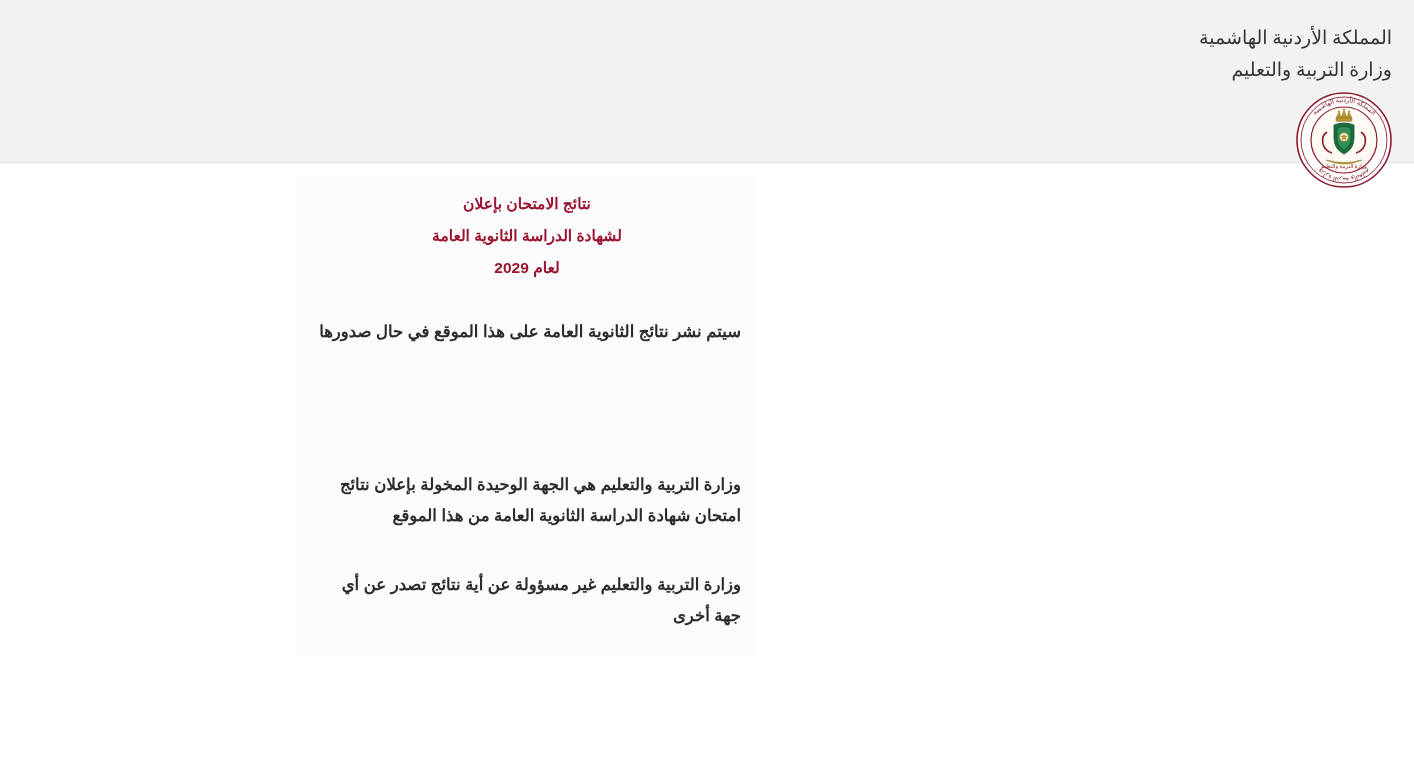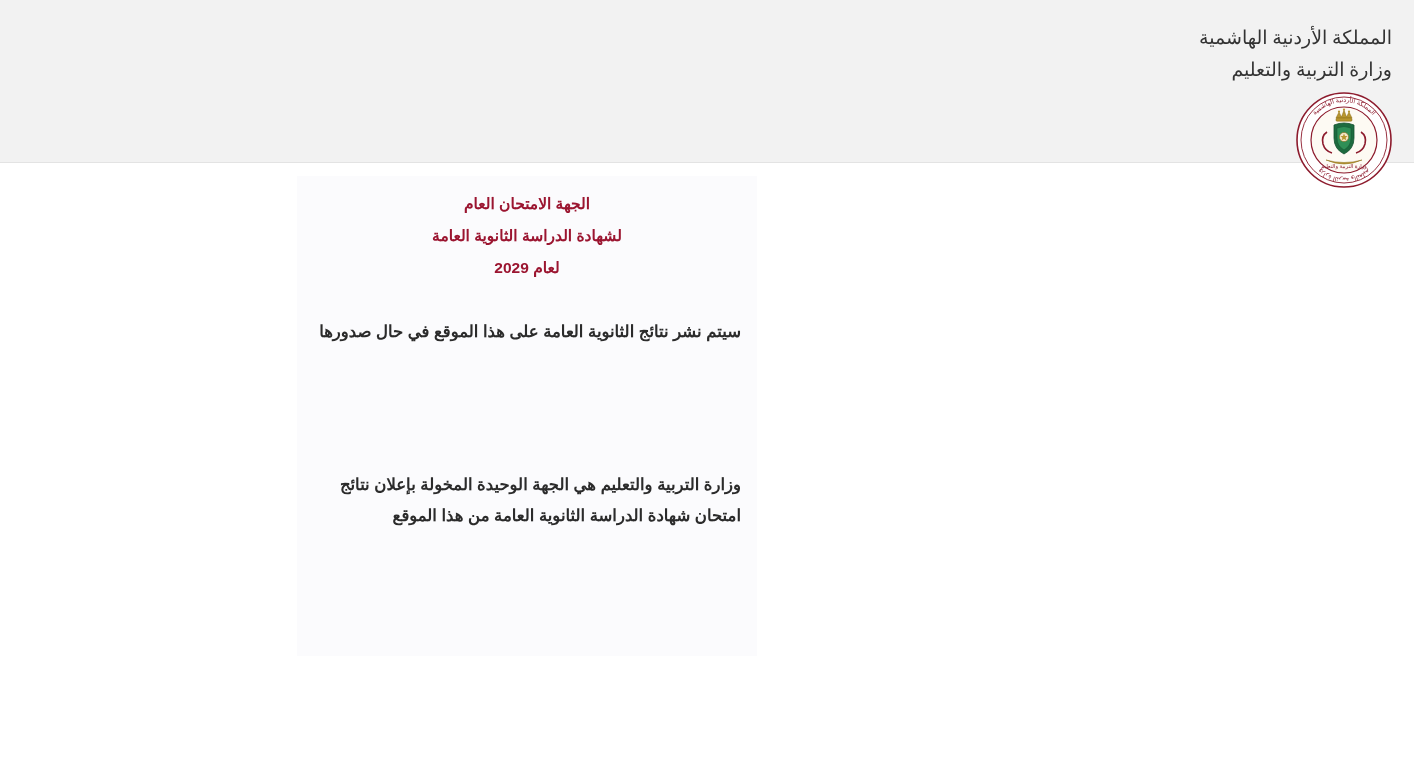--- a/index.html
+++ b/index.html
@@ -158,28 +158,29 @@
           <path d="M30 68 q18 8 36 0 q-18 5 -36 0 z" fill="#b8962e" stroke="#8a6c18" stroke-width="0.5"></path>
           <text x="48" y="76" font-size="5.4" fill="#8d1b2d" text-anchor="middle" font-family="'Liberation Sans', sans-serif">وزارة التربية والتعليم</text>
         </svg>
       </div>
 
     </div>
   </div>
 
   <div class="notice-card">
 
-    <div class="notice-title">الجهة الامتحان العام</div>
+    <div class="notice-title">نتائج الامتحان بإعلان</div>
     <div class="notice-title">لشهادة الدراسة الثانوية العامة</div>
     <div class="notice-title">
       <span>لعام </span><span class="ltr-year">2029</span>
     </div>
 
     <div class="para para-1">سيتم نشر نتائج الثانوية العامة على هذا الموقع في حال صدورها</div>
 
     <div class="spacer-block"></div>
 
     <div class="para para-2">وزارة التربية والتعليم هي الجهة الوحيدة المخولة بإعلان نتائج امتحان شهادة الدراسة الثانوية العامة من هذا الموقع</div>
 
+    <div class="para para-3">وزارة التربية والتعليم غير مسؤولة عن أية نتائج تصدر عن أي جهة أخرى</div>
 
   </div>
 
 </div>
 
 </body></html>

